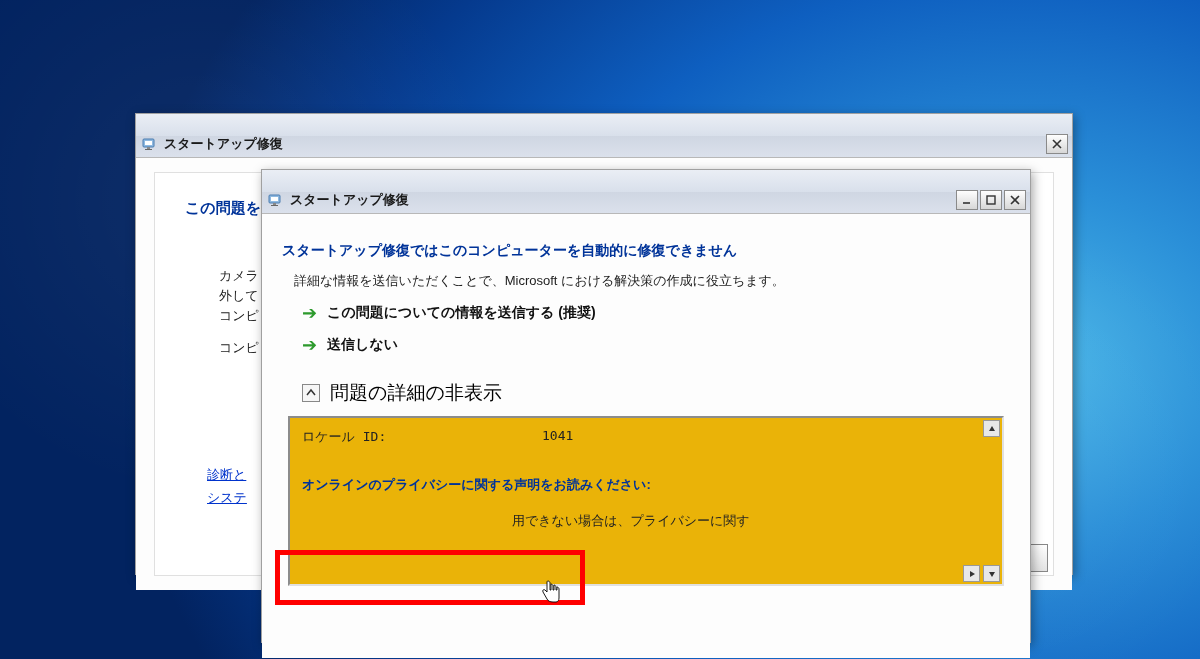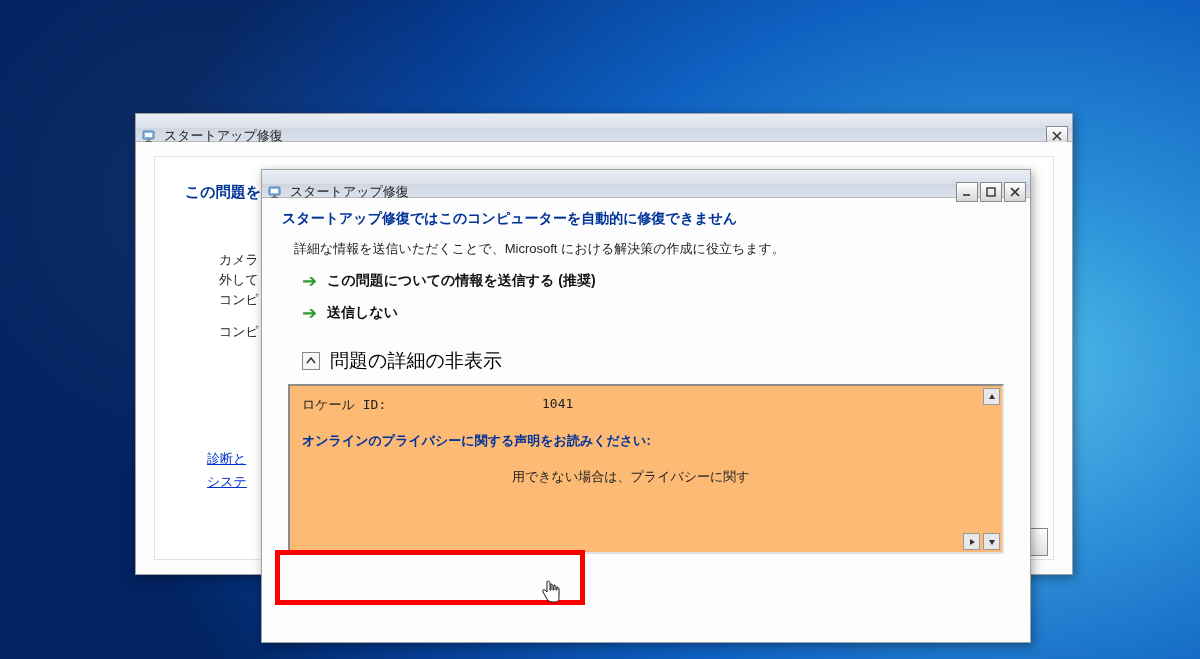--- a/index.html
+++ b/index.html
@@ -15,22 +15,23 @@
 .window {
   position: absolute;
   background: #ece9d8;
   border: 1px solid #a0a0a0;
   box-shadow: 2px 3px 10px rgba(0,0,0,0.35);
 }
 .titlebar {
   display: flex; align-items: center;
   background: linear-gradient(to bottom, #eaeef5 0%, #d9e0eb 50%, #cfd6e2 51%, #dbe1ec 100%);
   border-bottom: 1px solid #b8b8b8;
-  height: 28px;
+  height: 44px;
   padding: 16px 4px 0 6px;
+  font-weight: bold;
 }
 .titlebar .icon { width: 16px; height: 16px; margin-right: 6px; flex-shrink: 0; }
 .titlebar .title-text { color: #1a1a1a; font-size: 13px; flex: 1; white-space: nowrap; overflow: hidden; }
 .titlebar .btns { display: flex; gap: 2px; }
 .tbtn {
   width: 22px; height: 20px;
   background: linear-gradient(to bottom, #fefefe, #d7d7d7);
   border: 1px solid #8a8a8a;
   display: flex; align-items: center; justify-content: center;
   font-family: "Segoe UI", sans-serif; font-size: 11px;
@@ -51,21 +52,21 @@
 .arrow { color: #2d9a2d; font-size: 18px; }
 .arrow-link .label { color: #111; font-size: 14px; font-weight: bold; }
 
 .expander { display: flex; align-items: center; gap: 10px; margin: 24px 0 10px 20px; }
 .expander-btn {
   width: 18px; height: 18px; border: 1px solid #888; background: #f6f6f6;
   display: flex; align-items: center; justify-content: center;
 }
 
 .detail-box {
-  background: #fdba74; border: 2px inset #e0e0e0;
+  background: #eab308; border: 2px inset #e0e0e0;
   margin: 0 6px 6px 6px; padding: 8px 12px;
   font-size: 13px; color: #222;
   position: relative;
   height: 170px; overflow: hidden;
 }
 .detail-box .scroll-up, .detail-box .scroll-down {
   position: absolute; right: 2px; width: 17px; height: 17px;
   border: 1px solid #999; background: #e8e8e8;
   display: flex; align-items: center; justify-content: center;
 }
@@ -75,21 +76,21 @@
   position: absolute; right: 22px; bottom: 2px; width: 17px; height: 17px;
   border: 1px solid #999; background: #e8e8e8;
   display: flex; align-items: center; justify-content: center;
 }
 
 .kv-row { display: flex; font-family: "MS Gothic", monospace; font-size: 13px; margin: 2px 0; }
 .kv-row .k { width: 240px; }
 .kv-row .v { }
 
 .detail-link { color: #0033cc; text-decoration: underline; cursor: pointer; }
-.detail-heading { color: #003399; font-weight: bold; margin-top: 8px; }
+.detail-heading { color: #003399; font-weight: bold; margin-top: 20px; }
 
 .highlight-box {
   position: absolute; border: 5px solid #ff0000; background: transparent; pointer-events: none;
 }
 
 .btn {
   background: linear-gradient(to bottom, #fefefe, #e3e3e3);
   border: 1px solid #888; padding: 4px 18px; font-size: 13px;
   cursor: default;
 }
@@ -162,21 +163,21 @@
           </svg>
       </div>
       <div class="tbtn">
         <svg viewBox="0 0 10 10">
             <path d="M1 1 L9 9 M9 1 L1 9" stroke="#333" stroke-width="1.6"></path>
           </svg>
       </div>
     </div>
   </div>
 
-  <div style="background:#fdfdfd; height:calc(100% - 28px); padding:8px 20px 4px 20px;">
+  <div style="background:#fdfdfd; height:calc(100% - 28px); padding:24px 20px 4px 20px;">
     <div class="subheading">スタートアップ修復ではこのコンピューターを自動的に修復できません</div>
     <div class="bodytext">詳細な情報を送信いただくことで、Microsoft における解決策の作成に役立ちます。</div>
 
     <div class="arrow-link">
       <span class="arrow">➔</span>
       <span class="label">この問題についての情報を送信する (推奨)</span>
     </div>
     <div class="arrow-link">
       <span class="arrow">➔</span>
       <span class="label">送信しない</span>

